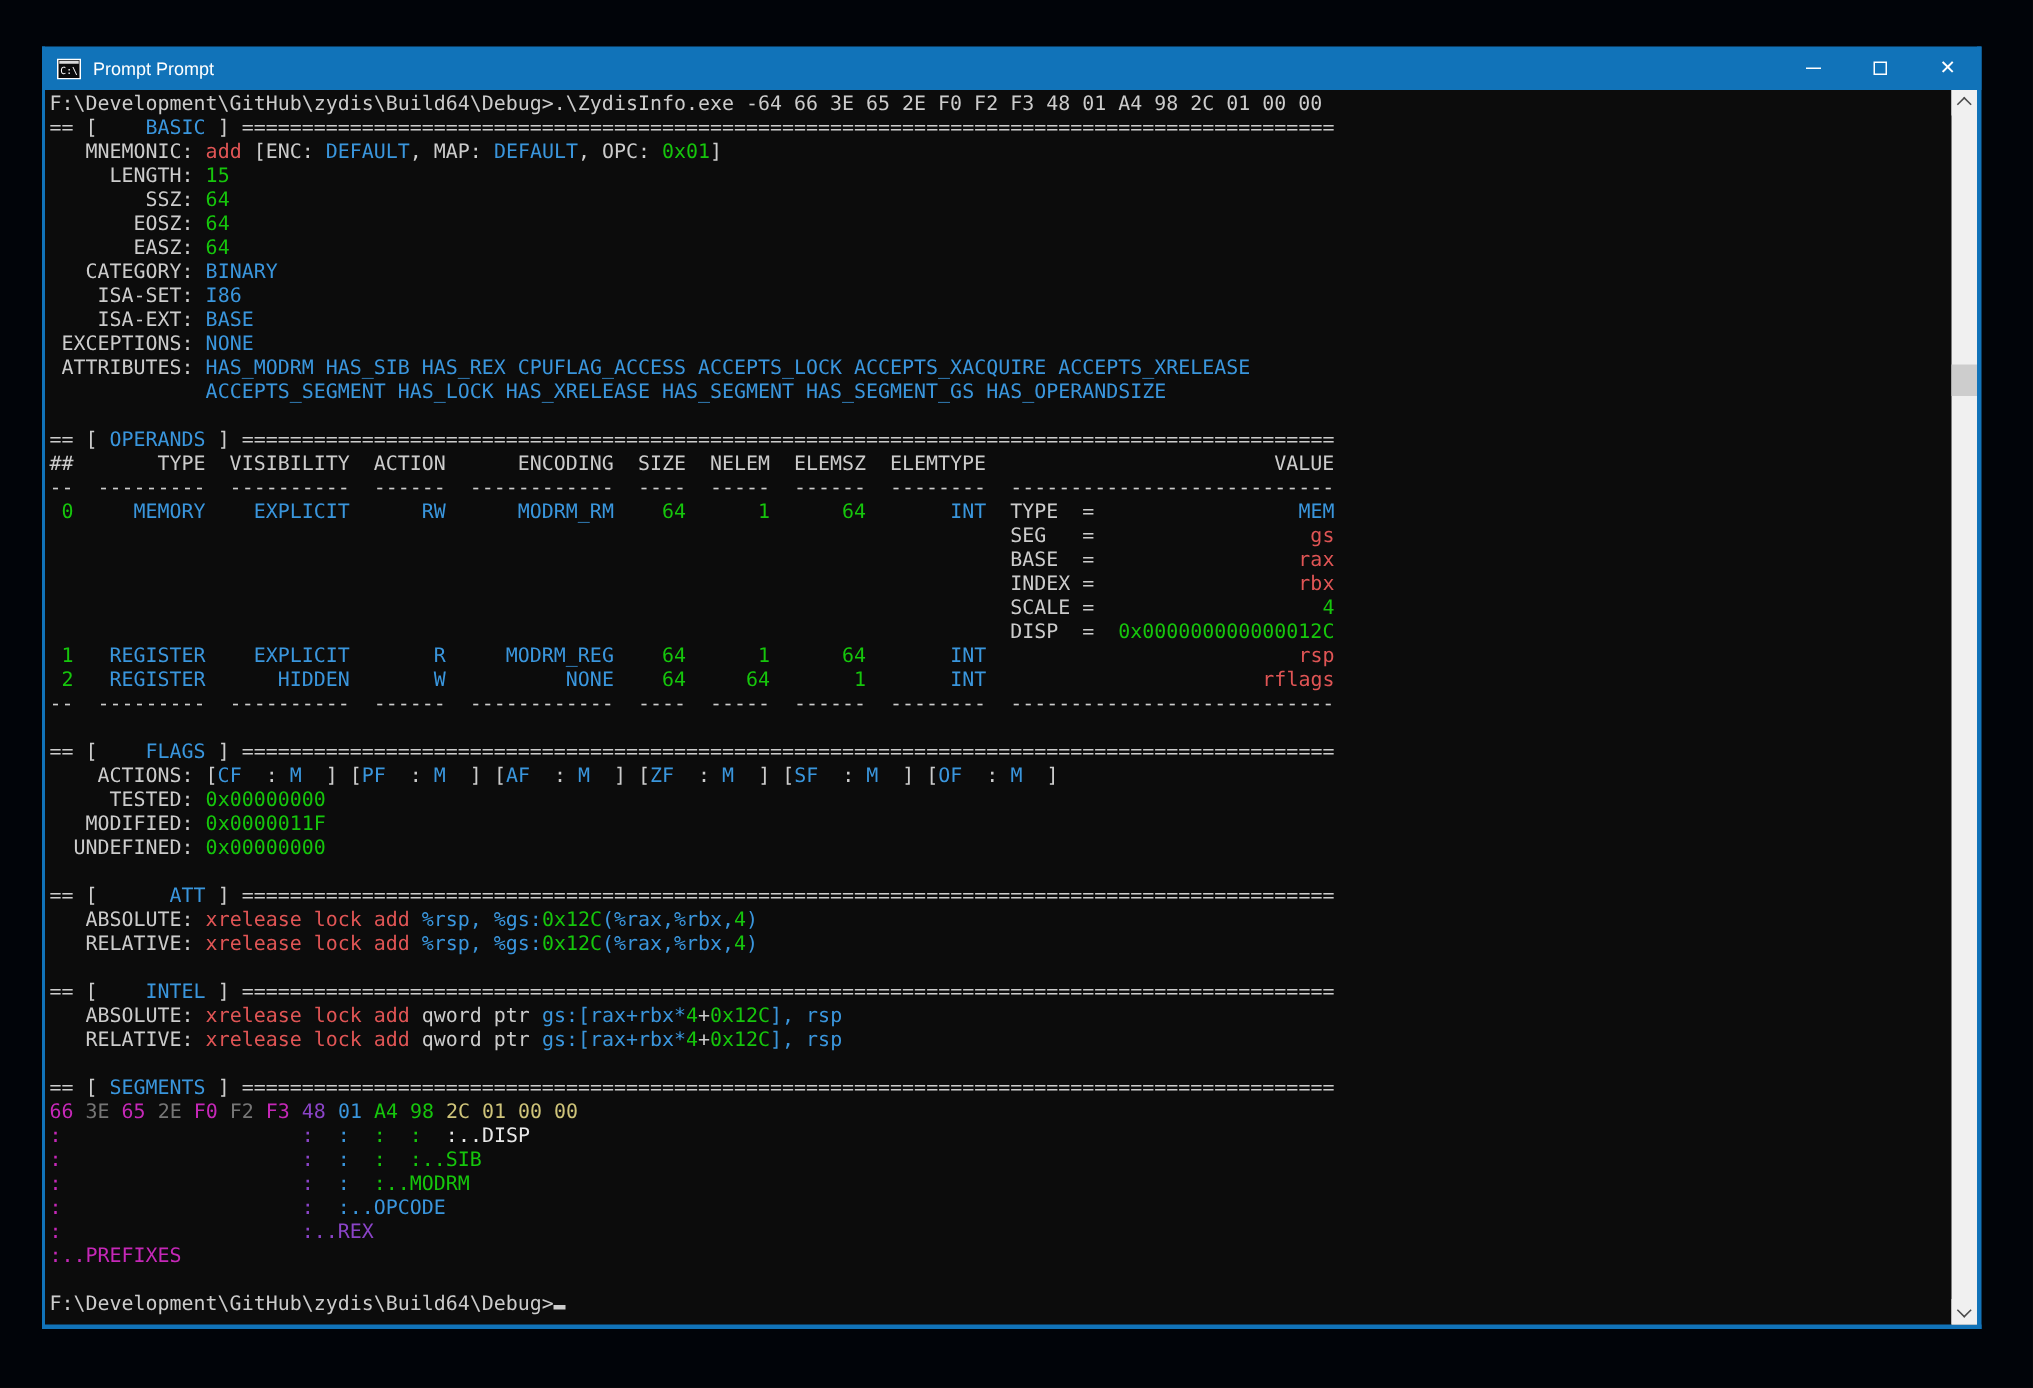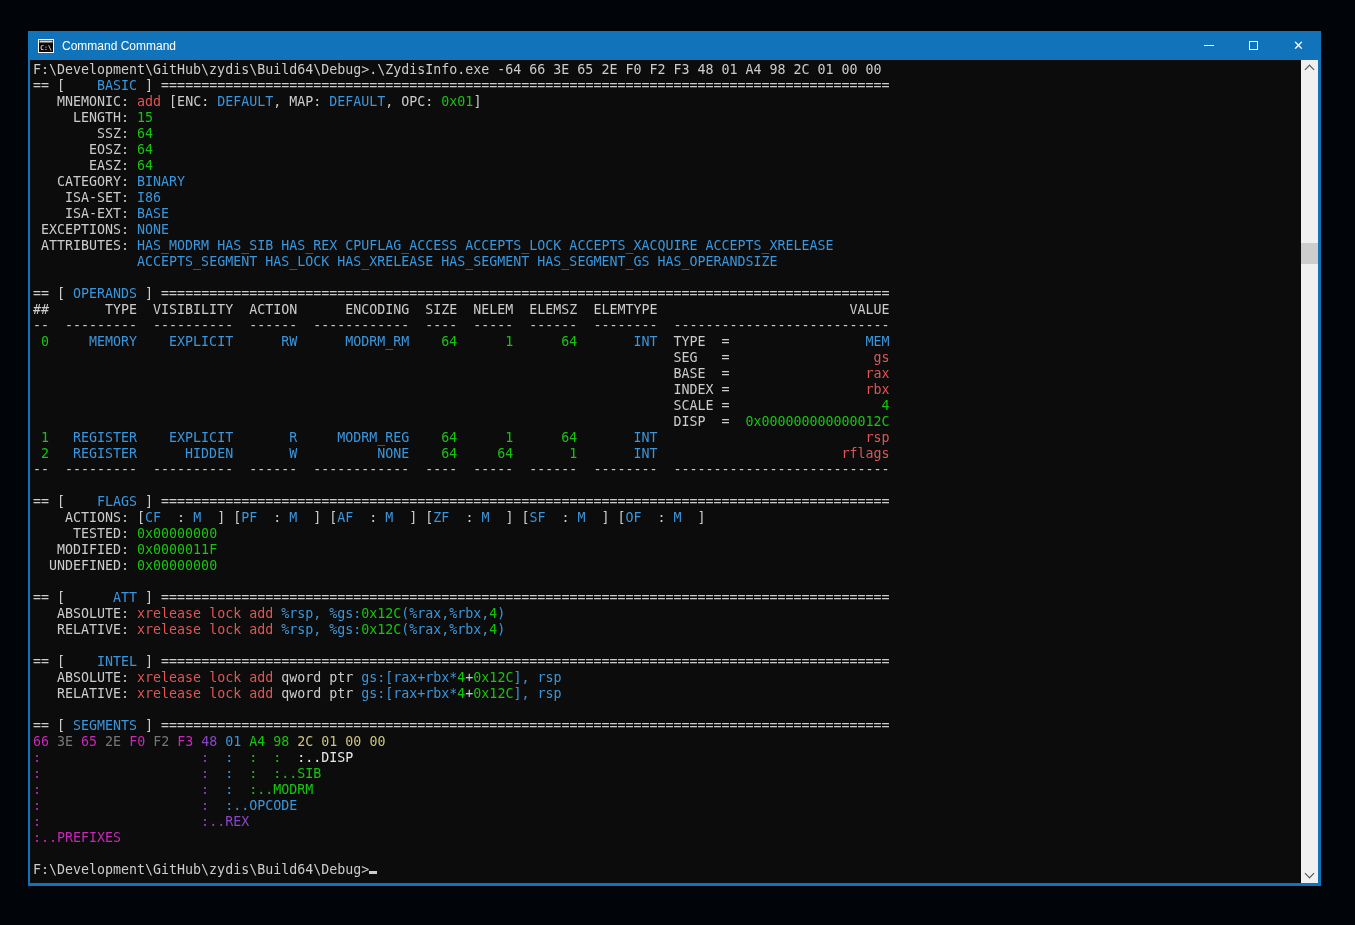--- a/index.html
+++ b/index.html
@@ -52,21 +52,21 @@
 <body>
 
 <div class="window">
 
   <div class="titlebar">
     <svg class="title-icon" viewBox="0 0 16 14">
       <rect x="0.5" y="0.5" width="15" height="13" fill="#0b0b0b" stroke="#ffffff"></rect>
       <rect x="1.5" y="1.5" width="13" height="2" fill="#d9d9d9"></rect>
       <text x="2.2" y="10.6" font-size="6.5" fill="#ffffff" font-family="DejaVu Sans Mono, monospace">C:\</text>
     </svg>
-    <span class="title-text">Command Command</span>
+    <span class="title-text">Prompt Prompt</span>
     <div class="controls">
       <button class="ctrl" title="">
         <span class="min-glyph"></span>
       </button>
       <button class="ctrl" title="">
         <span class="max-glyph"></span>
       </button>
       <button class="ctrl" title="">
         <span class="close-glyph">✕</span>
       </button>

